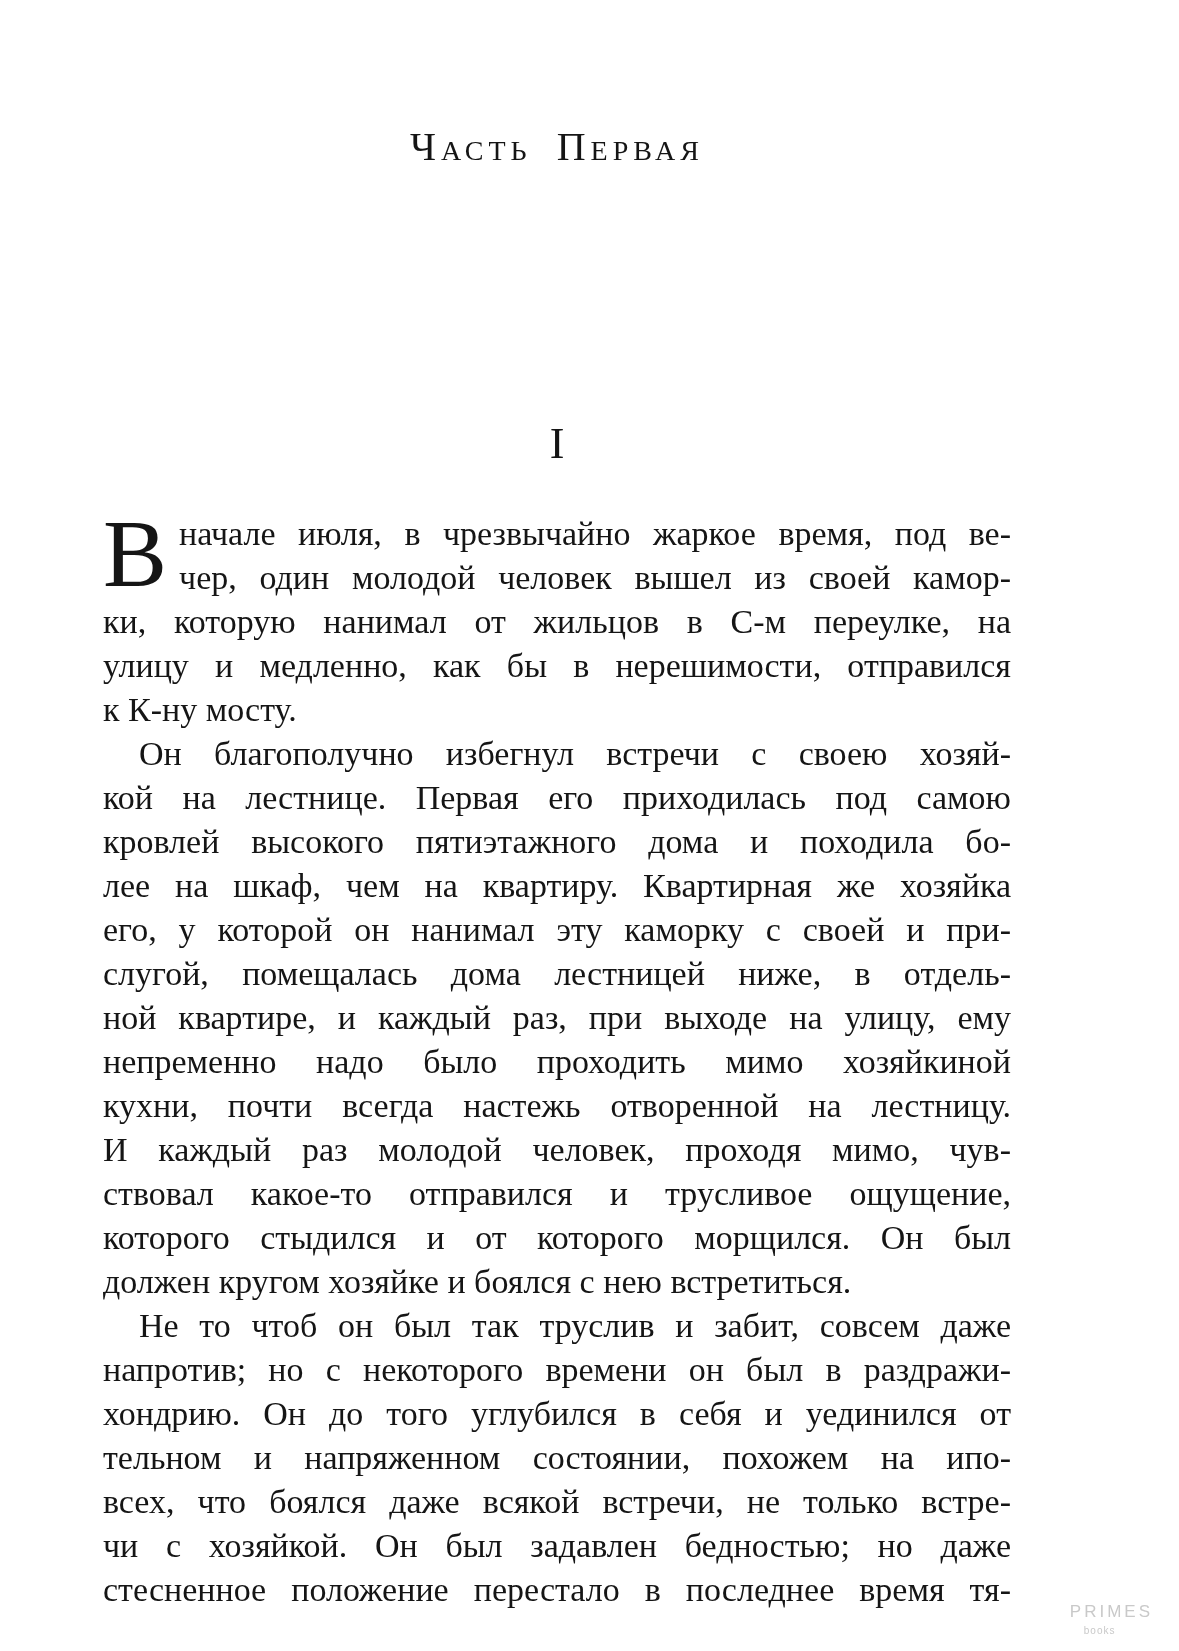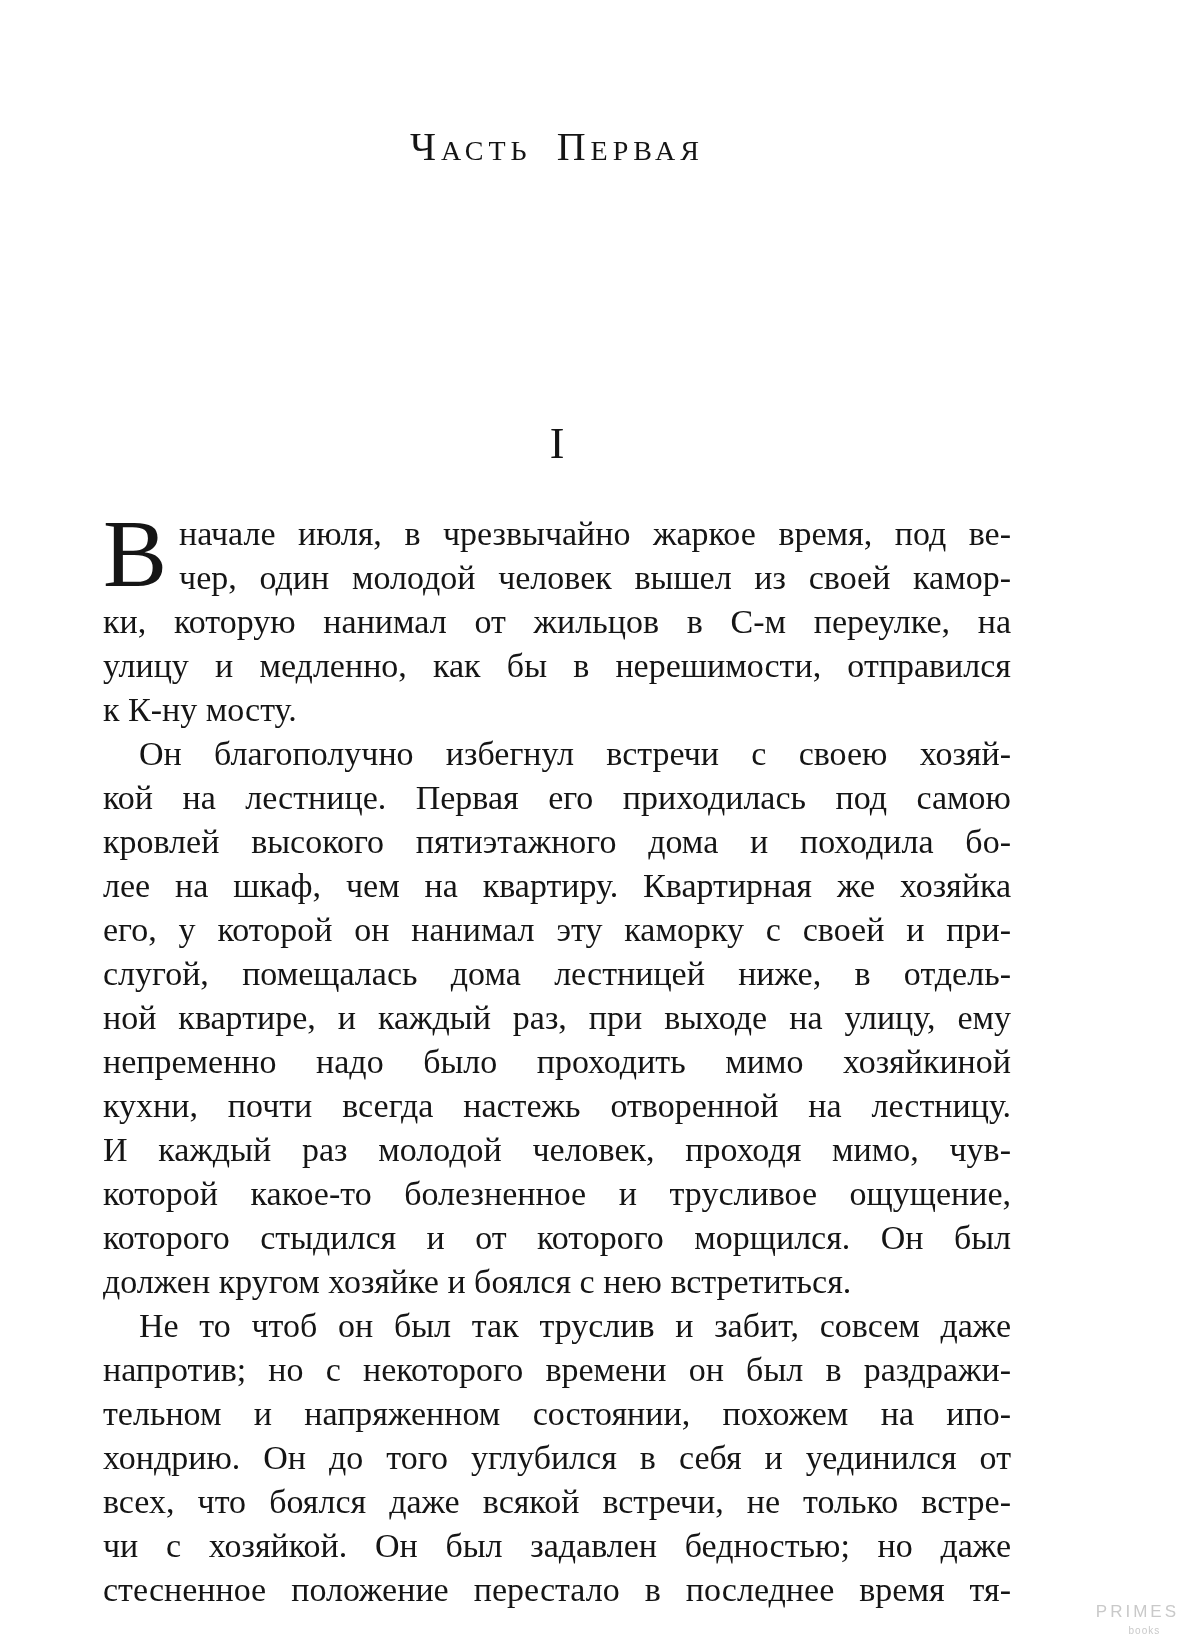--- a/index.html
+++ b/index.html
@@ -69,23 +69,22 @@
   }
   .dropcap{
     float:left;
     font-size:96px;
     line-height:83px;
     padding-right:12px;
     color:var(--text);
   }
   .watermark{
     position:absolute;
-    right:0;
+    right:26px;
     bottom:12px;
-    text-align:center;
     font-family:"Liberation Sans","DejaVu Sans",sans-serif;
     color:var(--watermark);
     user-select:none;
   }
   .watermark .brand{
     font-size:17px;
     font-weight:400;
     letter-spacing:3px;
     line-height:20px;
   }
@@ -118,29 +117,29 @@
         <div class="line just indent">Он благополучно избегнул встречи с своею хозяй-</div>
         <div class="line just">кой на лестнице. Первая его приходилась под самою</div>
         <div class="line just">кровлей высокого пятиэтажного дома и походила бо-</div>
         <div class="line just">лее на шкаф, чем на квартиру. Квартирная же хозяйка</div>
         <div class="line just">его, у которой он нанимал эту каморку с своей и при-</div>
         <div class="line just">слугой, помещалась дома лестницей ниже, в отдель-</div>
         <div class="line just">ной квартире, и каждый раз, при выходе на улицу, ему</div>
         <div class="line just">непременно надо было проходить мимо хозяйкиной</div>
         <div class="line just">кухни, почти всегда настежь отворенной на лестницу.</div>
         <div class="line just">И каждый раз молодой человек, проходя мимо, чув-</div>
-        <div class="line just">которой какое-то болезненное и трусливое ощущение,</div>
+        <div class="line just">ствовал какое-то отправился и трусливое ощущение,</div>
         <div class="line just">которого стыдился и от которого морщился. Он был</div>
         <div class="line">должен кругом хозяйке и боялся с нею встретиться.</div>
       </div>
       <div class="paragraph">
         <div class="line just indent">Не то чтоб он был так труслив и забит, совсем даже</div>
         <div class="line just">напротив; но с некоторого времени он был в раздражи-</div>
+        <div class="line just">хондрию. Он до того углубился в себя и уединился от</div>
         <div class="line just">тельном и напряженном состоянии, похожем на ипо-</div>
-        <div class="line just">хондрию. Он до того углубился в себя и уединился от</div>
         <div class="line just">всех, что боялся даже всякой встречи, не только встре-</div>
         <div class="line just">чи с хозяйкой. Он был задавлен бедностью; но даже</div>
         <div class="line just">стесненное положение перестало в последнее время тя-</div>
       </div>
     </div>
 
   <div class="watermark">
     <div class="brand">PRIMES</div>
     <div class="sub">books</div>
   </div>

